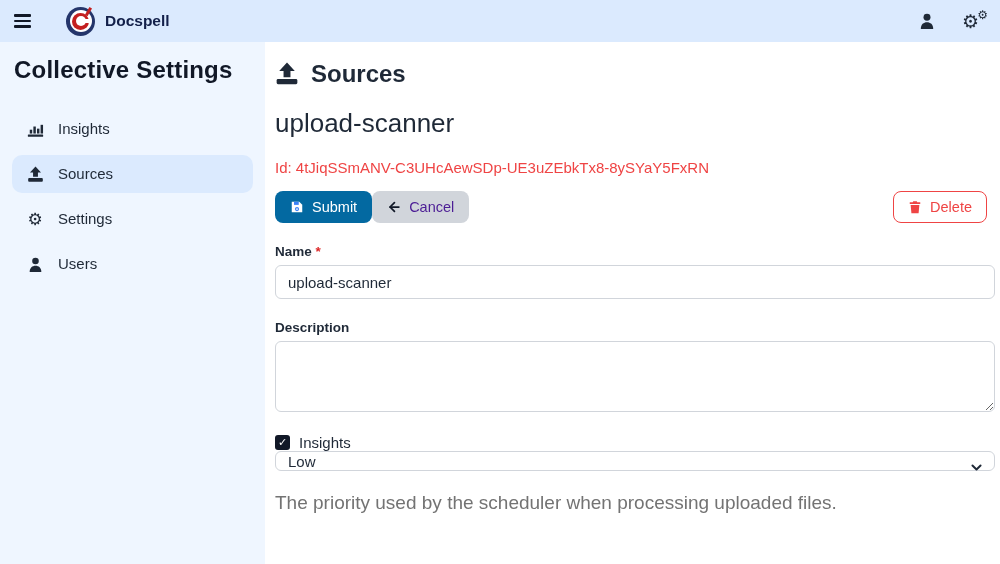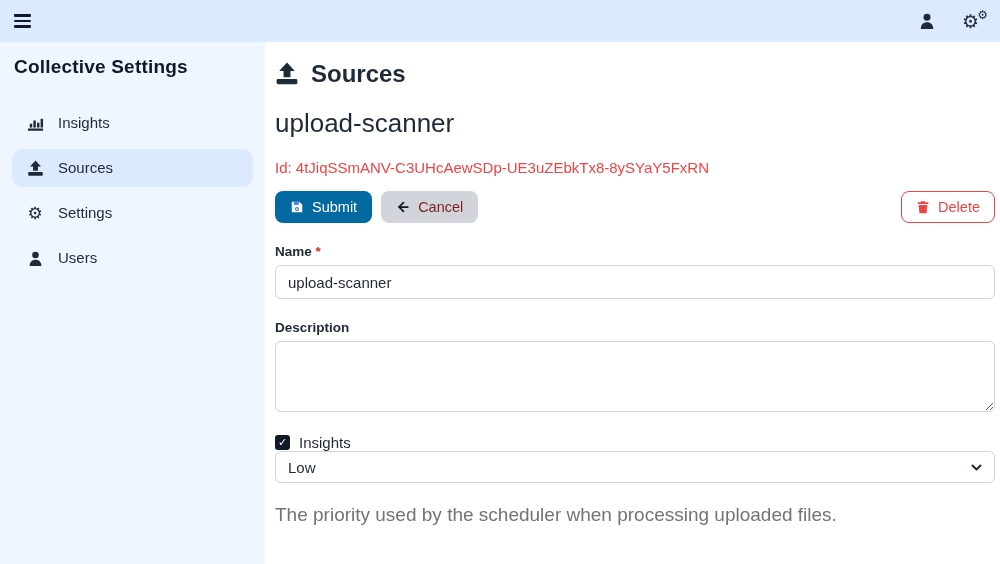--- a/index.html
+++ b/index.html
@@ -22,65 +22,75 @@
   .nav-right { margin-left:auto; display:flex; align-items:center; gap:26px; }
   .nav-icon { color:#1f2937; cursor:pointer; display:flex; align-items:center; }
   .cogs { position:relative; font-size:19px; line-height:1; padding-right:7px; }
   .cogs .small-cog { position:absolute; font-size:12px; right:-2px; top:-3px; }
 
   
   .shell { flex:1; display:flex; min-height:0; }
 
   
   .sidebar { width:265px; flex:0 0 265px; background:#eff6ff; padding:10px 12px; }
-  .sidebar-title { font-size:19px; font-weight:700; color:#111827; margin:4px 2px 26px 2px; letter-spacing:0.2px; }
+  .sidebar-title { font-size:24px; font-weight:700; color:#111827; margin:4px 2px 26px 2px; letter-spacing:0.2px; }
   .side-item { display:flex; gap:14px; padding:10px 14px; border-radius:10px; font-size:15px; color:#1f2937; cursor:pointer; margin-bottom:7px; }
   .side-item.active { background:#dbeafe; }
   .side-item .ic { width:18px; height:18px; display:flex; align-items:center; justify-content:center; color:#1f2937; }
   .side-item .ic svg { width:17px; height:17px; fill:currentColor; }
   .gear-glyph { font-size:17px; line-height:1; }
 
   
   .content { flex:1; background:#ffffff; padding:12px 5px 0 10px; min-width:0; }
   .page-head { display:flex; align-items:center; gap:12px; font-size:24px; font-weight:700; color:#1f2937; margin-top:6px; }
   .page-head svg { width:24px; height:24px; fill:#1f2937; }
   .source-name { font-size:26px; font-weight:400; color:#1f2937; margin-top:20px; }
   .source-id { font-size:15px; color:#ef4444; margin-top:20px; }
 
   .btn-row { display:flex; align-items:center; margin-top:15px; }
   .btn { display:inline-flex; align-items:center; gap:8px; font-size:14.5px; border-radius:8px; padding:7px 14px; cursor:pointer; border:1px solid transparent; }
   .btn svg { width:14px; height:14px; }
   .btn-submit { background:#0369a1; color:#ffffff; }
-  .btn-cancel { background:#d1d5db; color:#7f1d1d; margin-left:9px; }
-  .btn-delete { background:#ffffff; color:#ef4444; border:1px solid #ef4444; margin-left:auto; margin-right:0; }
+  .btn-cancel { background:#d1d5db; color:#4c1d95; }
+  .btn-delete { background:#ffffff; color:#ef4444; border:1px solid #ef4444; margin-left:auto; margin-right:8px; }
   .btn-delete svg { fill:#ef4444; }
 
   .field-label { font-size:13.5px; font-weight:700; color:#1f2937; margin-top:21px; margin-bottom:6px; }
   .req { color:#dc2626; }
   .text-input { width:100%; height:34px; border:1px solid #d1d5db; border-radius:6px; padding:0 12px; font-size:15px; color:#1f2937; font-family:"Liberation Sans", sans-serif; background:#fff; outline:none; }
   .textarea { width:100%; height:71px; border:1px solid #d1d5db; border-radius:6px; padding:8px 12px; font-size:15px; color:#1f2937; font-family:"Liberation Sans", sans-serif; resize:both; outline:none; }
 
   .check-row { display:flex; align-items:center; gap:9px; margin-top:18px; }
   .checkbox { width:15px; height:15px; background:#111827; border-radius:3px; color:#ffffff; font-size:11px; display:flex; align-items:center; justify-content:center; cursor:pointer; line-height:1; }
   .check-label { font-size:15px; color:#1f2937; }
 
-  .select { position:relative; width:100%; height:32px; border:1px solid #d1d5db; border-radius:6px; display:flex; align-items:center; padding:0 12px; font-size:15px; color:#1f2937; cursor:pointer; background:#fff; }
+  .select { position:relative; width:100%; height:20px; border:1px solid #d1d5db; border-radius:6px; display:flex; align-items:center; padding:0 12px; font-size:15px; color:#1f2937; cursor:pointer; background:#fff; }
   .select svg { position:absolute; right:11px; top:9px; width:13px; height:13px; }
   .helper { font-size:19px; color:#737373; margin-top:21px; }
 </style>
 </head>
 <body>
 
 <div class="app">
 
   <div class="navbar">
     <div class="hamburger">
       <span></span>
         <span></span>
         <span></span>
+    </div>
+    <div class="brand">
+      <div class="logo">
+        <div class="li1"></div>
+          <div class="li2"></div>
+          <div class="li3"></div>
+        <div class="notch"></div>
+          <div class="slash"></div>
+      </div>
+      <span class="brand-name">Docspell</span>
     </div>
     <div class="nav-right">
       <span class="nav-icon">
         <svg viewBox="0 0 16 16" width="18" height="18" fill="#1f2937">
           <circle cx="8" cy="4.7" r="3.1"></circle>
           <path d="M2.5 15c0-3.9 2.5-5.8 5.5-5.8s5.5 1.9 5.5 5.8z"></path>
         </svg>
       </span>
       <span class="nav-icon cogs">
         <span>⚙</span>

